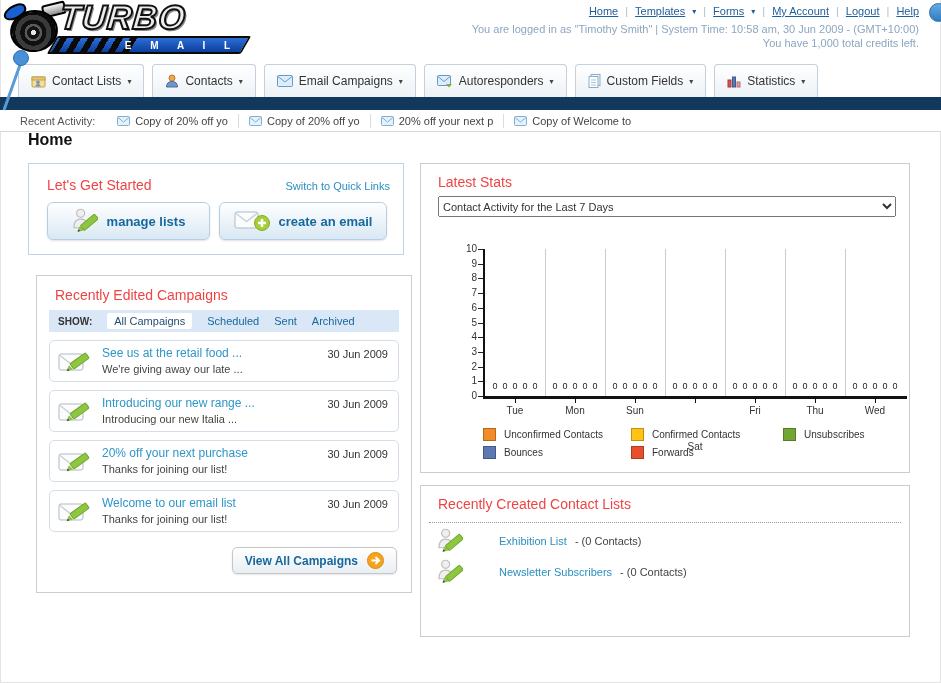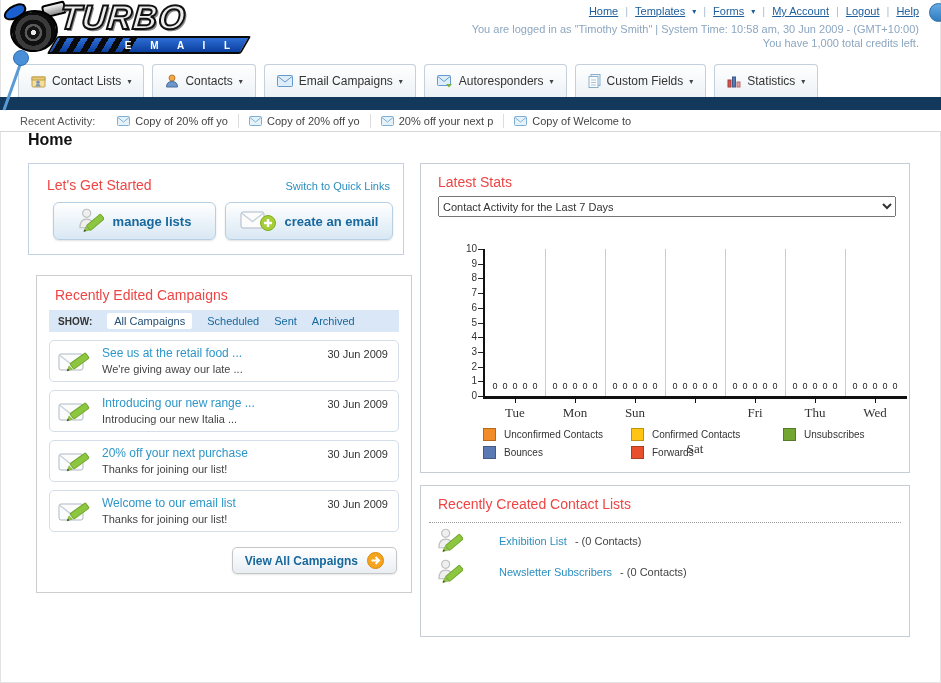--- a/index.html
+++ b/index.html
@@ -53,21 +53,21 @@
 
   
   .panel { position:absolute; background:#fff; }
   .panel-title { font-size:14px; color:#ef4444; }
 
   .gs-panel { left:28px; top:163px; width:376px; height:92px; border:1px solid #c3d2e0; }
   .gs-title { position:absolute; left:18px; top:13px; }
   .switch-link { position:absolute; right:13px; top:16px; font-size:11px; color:#2d8fc0; cursor:pointer; }
   .gs-btn { position:absolute; top:38px; height:38px; display:flex; align-items:center; justify-content:center; gap:9px;
             background:linear-gradient(#ffffff,#d9e8f4); border:1px solid #b7cfe3; border-radius:6px;
-            font-size:13px; font-weight:bold; color:#17689d; box-shadow:0 1px 2px rgba(0,0,0,.12); cursor:pointer;margin-left:6px; }
+            font-size:13px; font-weight:bold; color:#17689d; box-shadow:0 1px 2px rgba(0,0,0,.12); cursor:pointer; }
   .gs-btn.manage { left:18px; width:163px; }
   .gs-btn.create { left:190px; width:168px; }
 
   .camp-panel { left:28px; top:275px; width:376px; height:318px; border:1px solid #cdcdcd;margin-left:8px; }
   .camp-title { position:absolute; left:18px; top:11px; }
   .filter-bar { position:absolute; left:12px; right:12px; top:34px; height:22px; background:#d9e7f6;
                 display:flex; align-items:center; font-size:11px; gap:15px; padding-left:9px; }
   .show-label { font-size:10px; font-weight:bold; color:#333; }
   .filter-link { color:#17689d; cursor:pointer; }
   .filter-link.active { background:#fff; color:#234e75; padding:2px 7px; border-radius:2px; }
@@ -91,21 +91,21 @@
 
   .chart { position:absolute; left:0; top:70px; width:490px; height:200px; }
   .axis-y { position:absolute; left:62px; top:15px; width:2px; height:148px; background:#111; }
   .axis-x { position:absolute; left:62px; top:162px; width:424px; height:3px; background:#111; }
   .y-label { position:absolute; left:34px; width:22px; text-align:right; font-size:10px; color:#333; }
   .y-tick { position:absolute; left:57px; width:5px; height:1px; background:#222; }
   .v-sep { position:absolute; top:15px; height:147px; width:1px; background:#ccc; }
   .zero-row { position:absolute; top:145px; height:13px; display:flex; align-items:center; justify-content:center;
               gap:5px; font-size:9px; color:#222; }
   .x-tick { position:absolute; top:165px; width:1px; height:4px; background:#111; }
-  .x-label { position:absolute; top:171px; width:60px; text-align:center; font-size:13px; color:#333;font-family:Liberation Serif, serif; }
+  .x-label { position:absolute; top:171px; width:60px; text-align:center; font-size:10px; color:#333; }
   .legend { position:absolute; left:62px; top:264px; display:grid; grid-template-columns:148px 152px 150px;
             row-gap:5px; font-size:10px; color:#333; }
   .legend-item { display:flex; align-items:center; gap:8px; }
   .legend-swatch { width:13px; height:13px; border:1px solid rgba(0,0,0,.25); }
 
   .lists-panel { left:420px; top:485px; width:490px; height:152px; border:1px solid #c6cdd4; }
   .lists-title { position:absolute; left:17px; top:10px; }
   .dotted { position:absolute; left:8px; right:8px; top:36px; border-top:1px dotted #999; }
   .list-item { position:absolute; left:16px; display:flex; align-items:center; gap:8px; font-size:11px; }
   .list-item.first { top:41px; }

